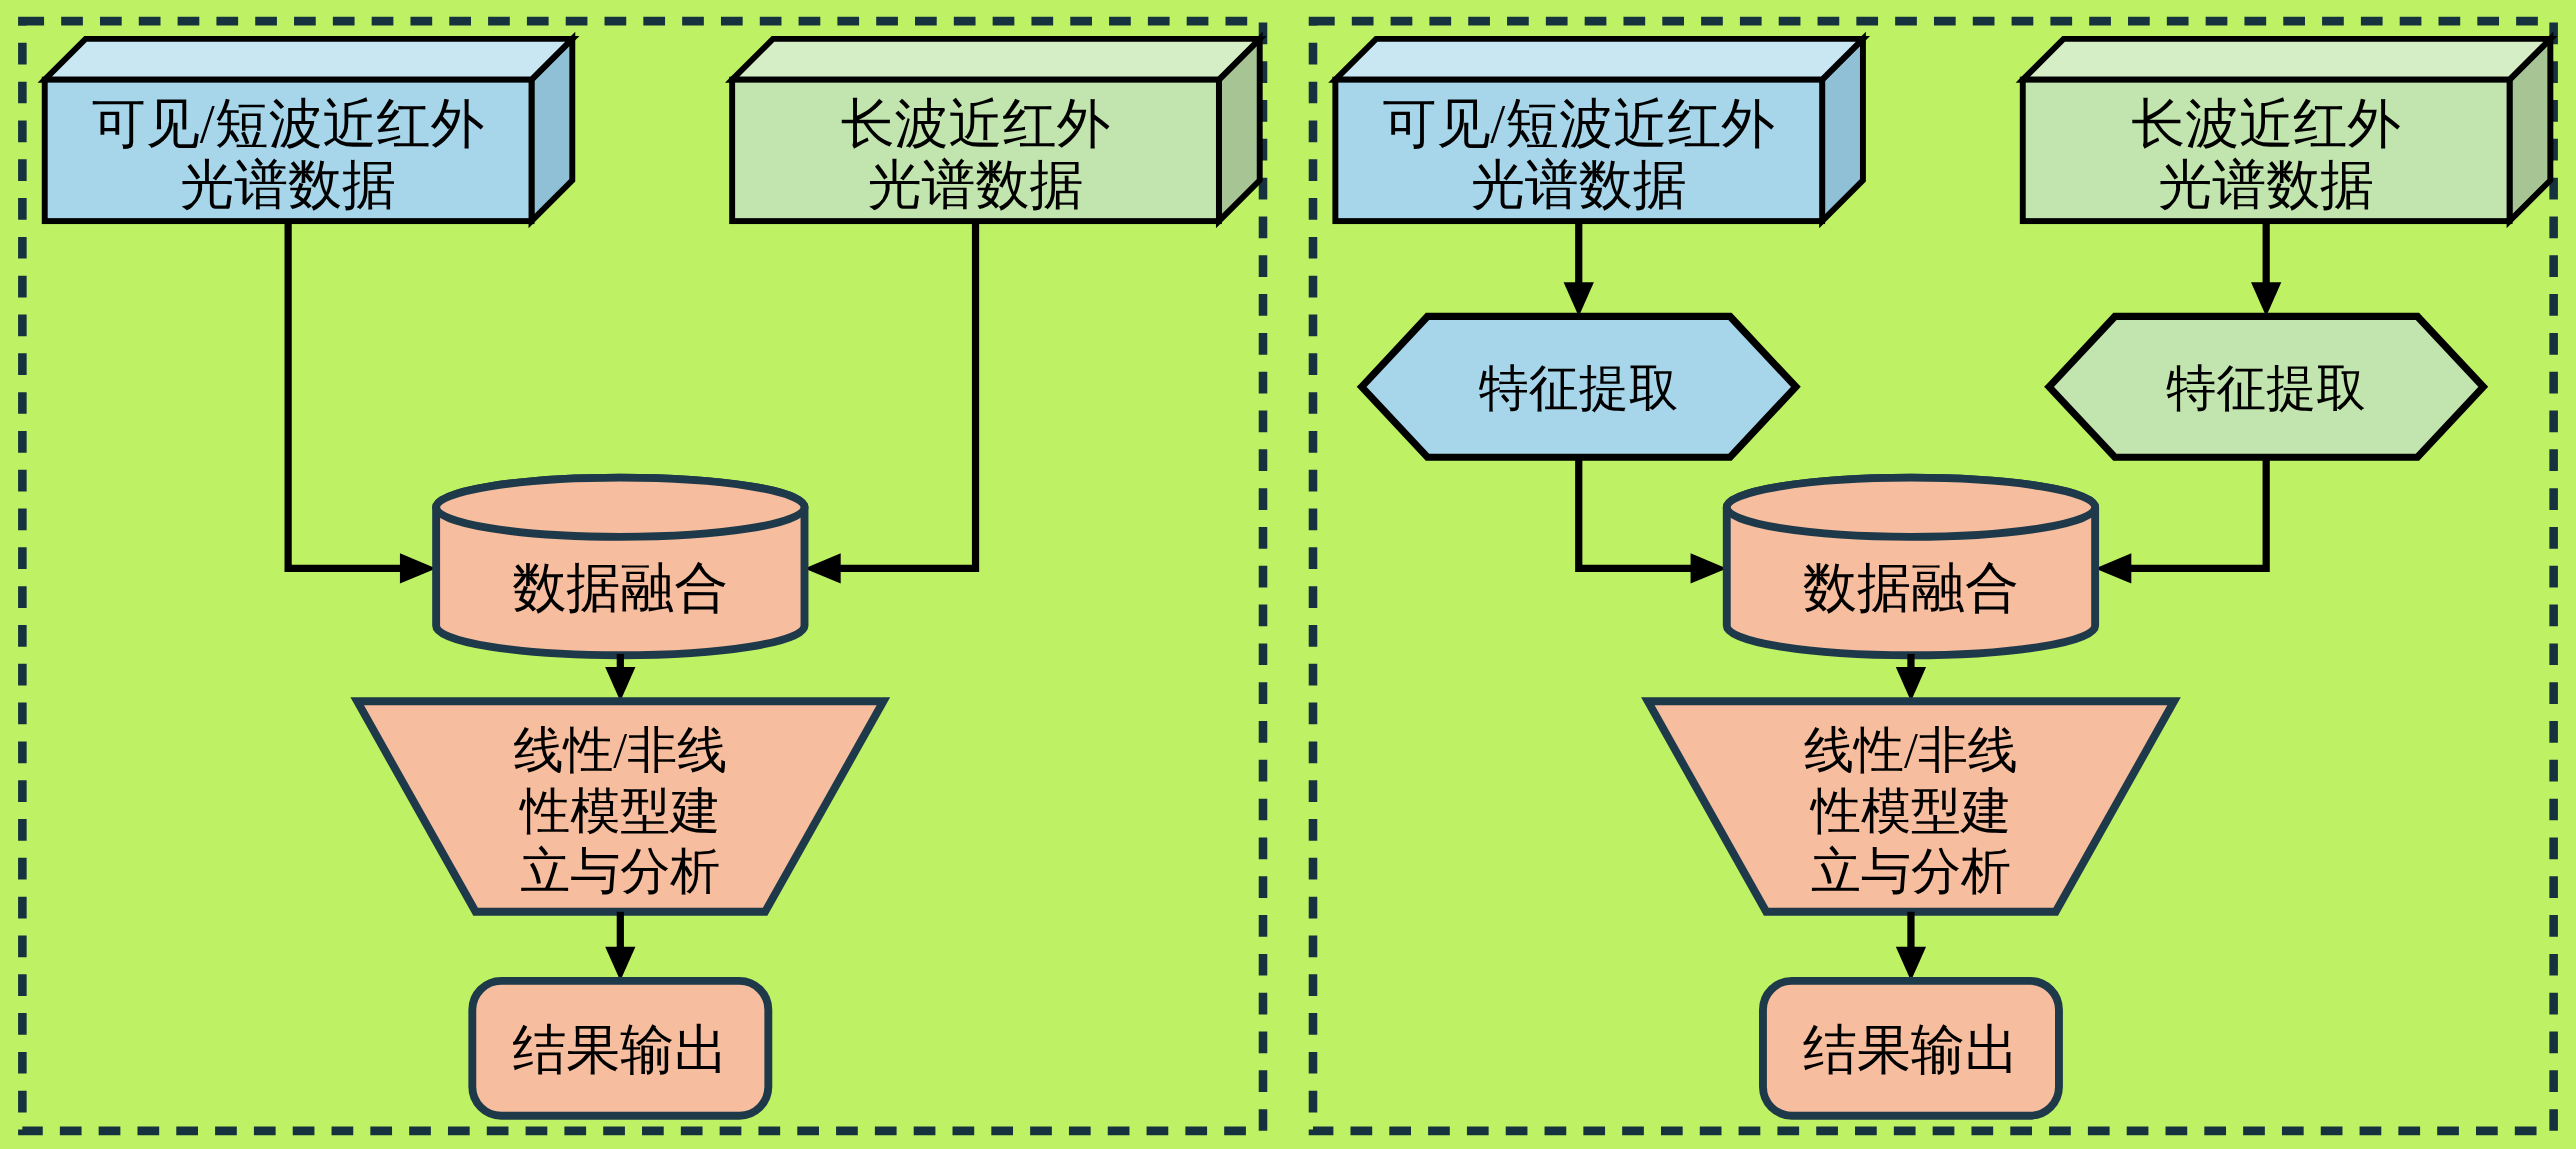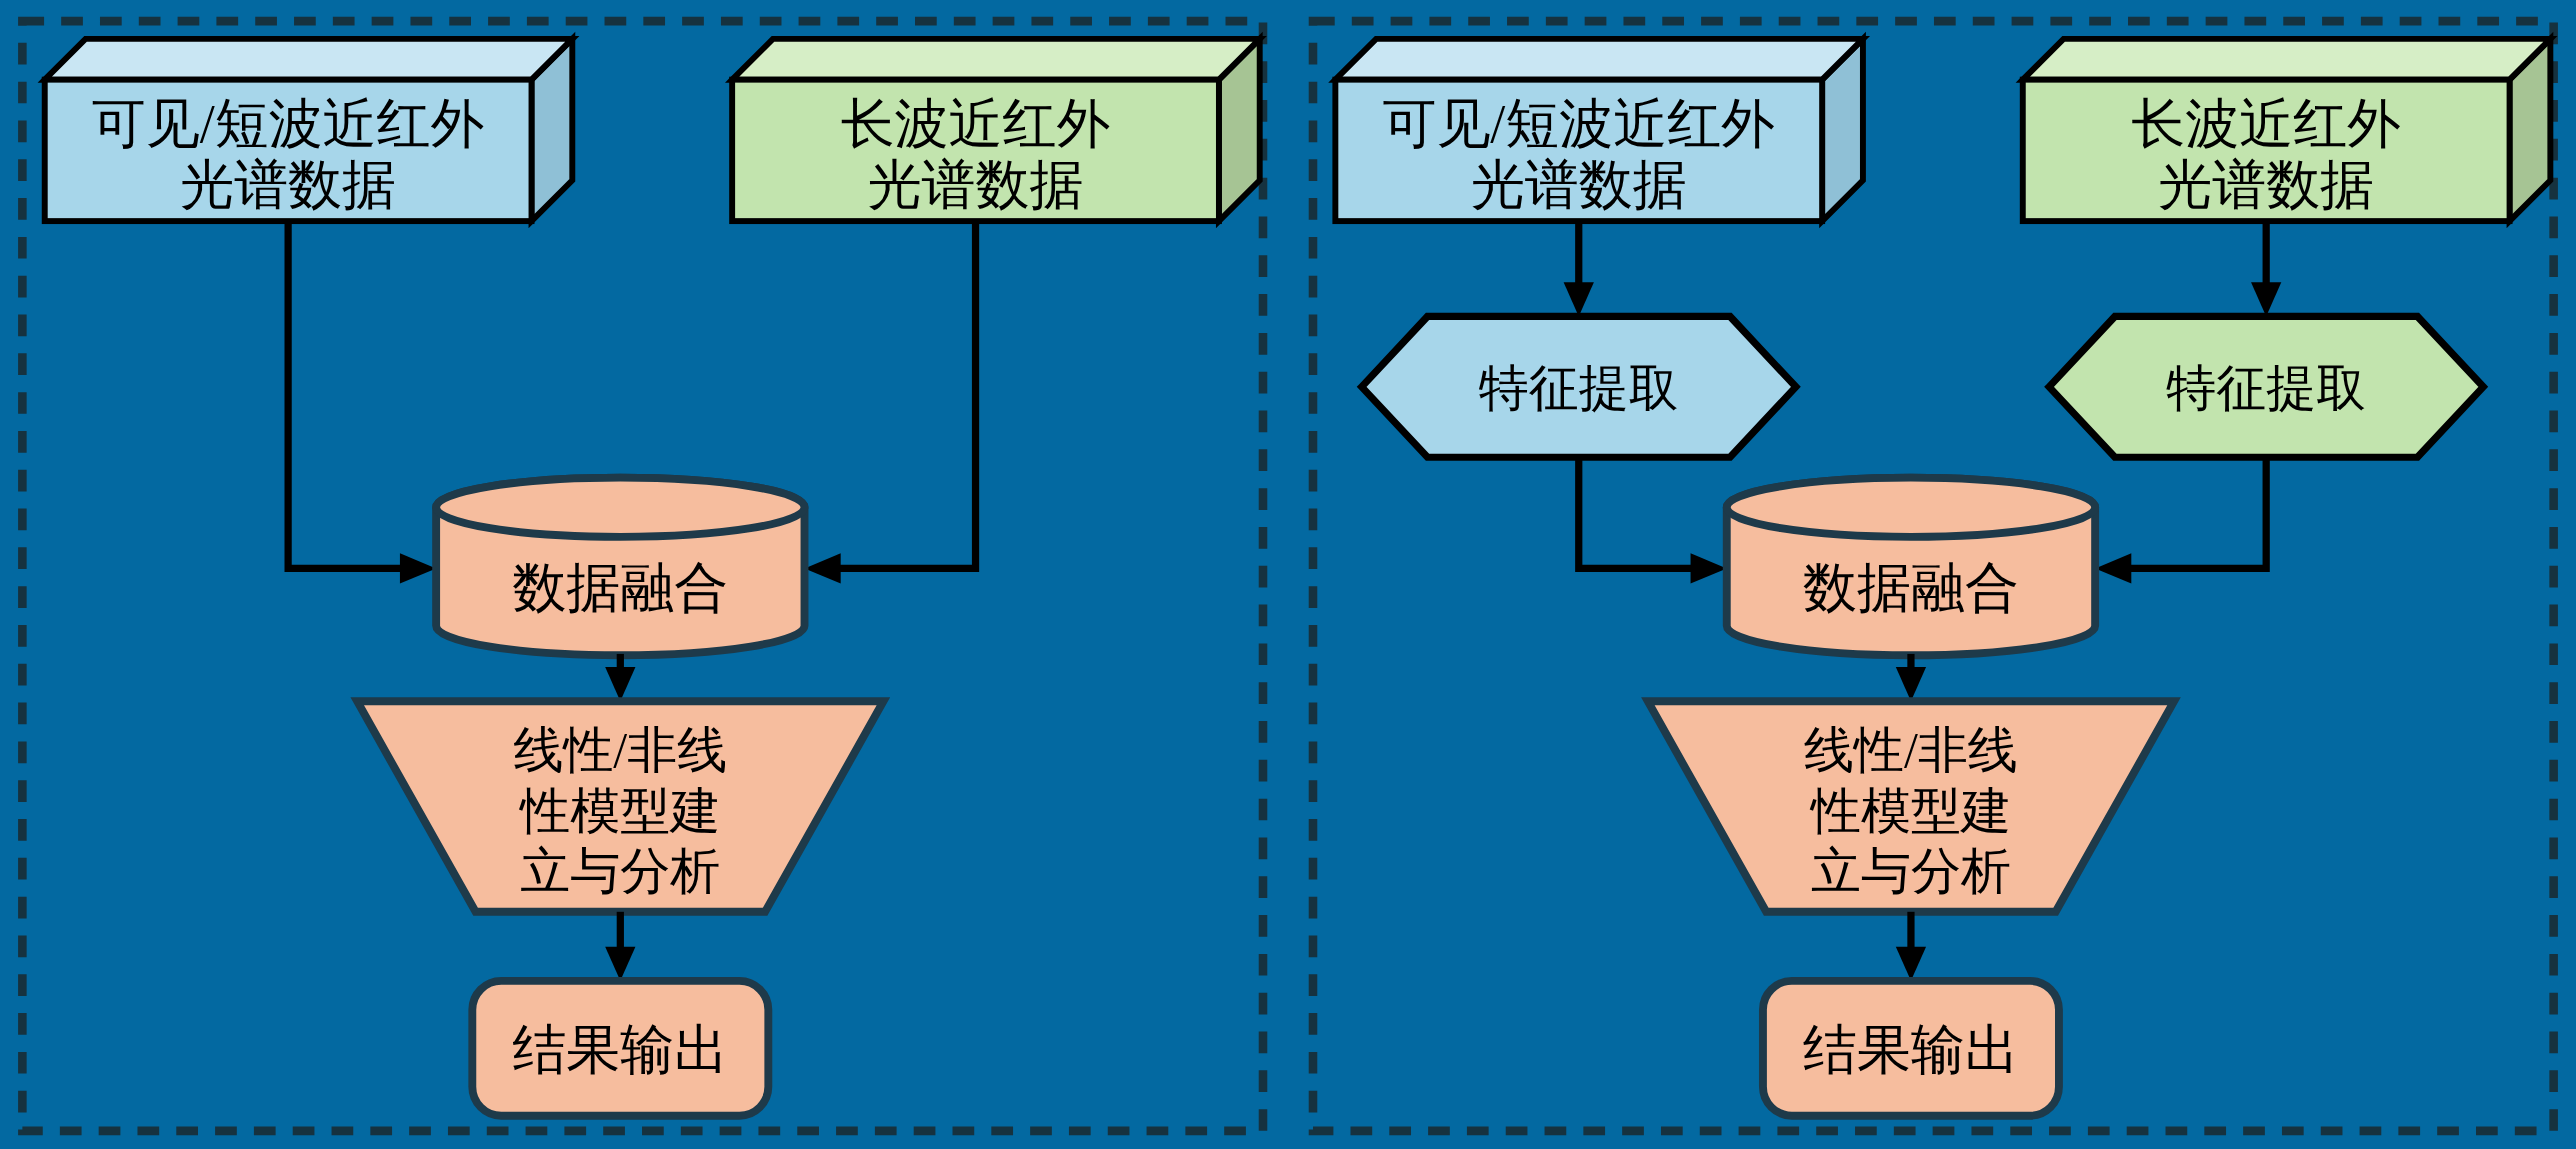--- a/index.html
+++ b/index.html
@@ -1,16 +1,16 @@
 <!DOCTYPE html>
 <html style="font-size:10.5px"><head>
 <meta charset="utf-8">
 <style>
   html,body{margin:0;padding:0;background:#ffffff;}
-  .stage{position:relative;width:2576px;height:1150px;background:#0369a1;overflow:hidden;}
+  .stage{position:relative;width:2576px;height:1150px;background:#bef264;overflow:hidden;}
   svg{display:block;}
   .frame{fill:none;stroke:#16323f;stroke-width:13;stroke-dasharray:33 26;}
   .edge-black{stroke:#000000;stroke-width:9;stroke-linejoin:miter;}
   .hex{stroke:#000000;stroke-width:11;stroke-linejoin:miter;}
   .teal{stroke:#1e3a4a;stroke-width:12;}
   .ln{stroke:#000000;stroke-width:11;fill:none;}
   .head{fill:#000000;stroke:none;}
   text{font-family:"Liberation Serif","DejaVu Serif",serif;fill:#000000;text-anchor:middle;}
   .t82{font-size:82px;}
   .t76{font-size:76px;}

